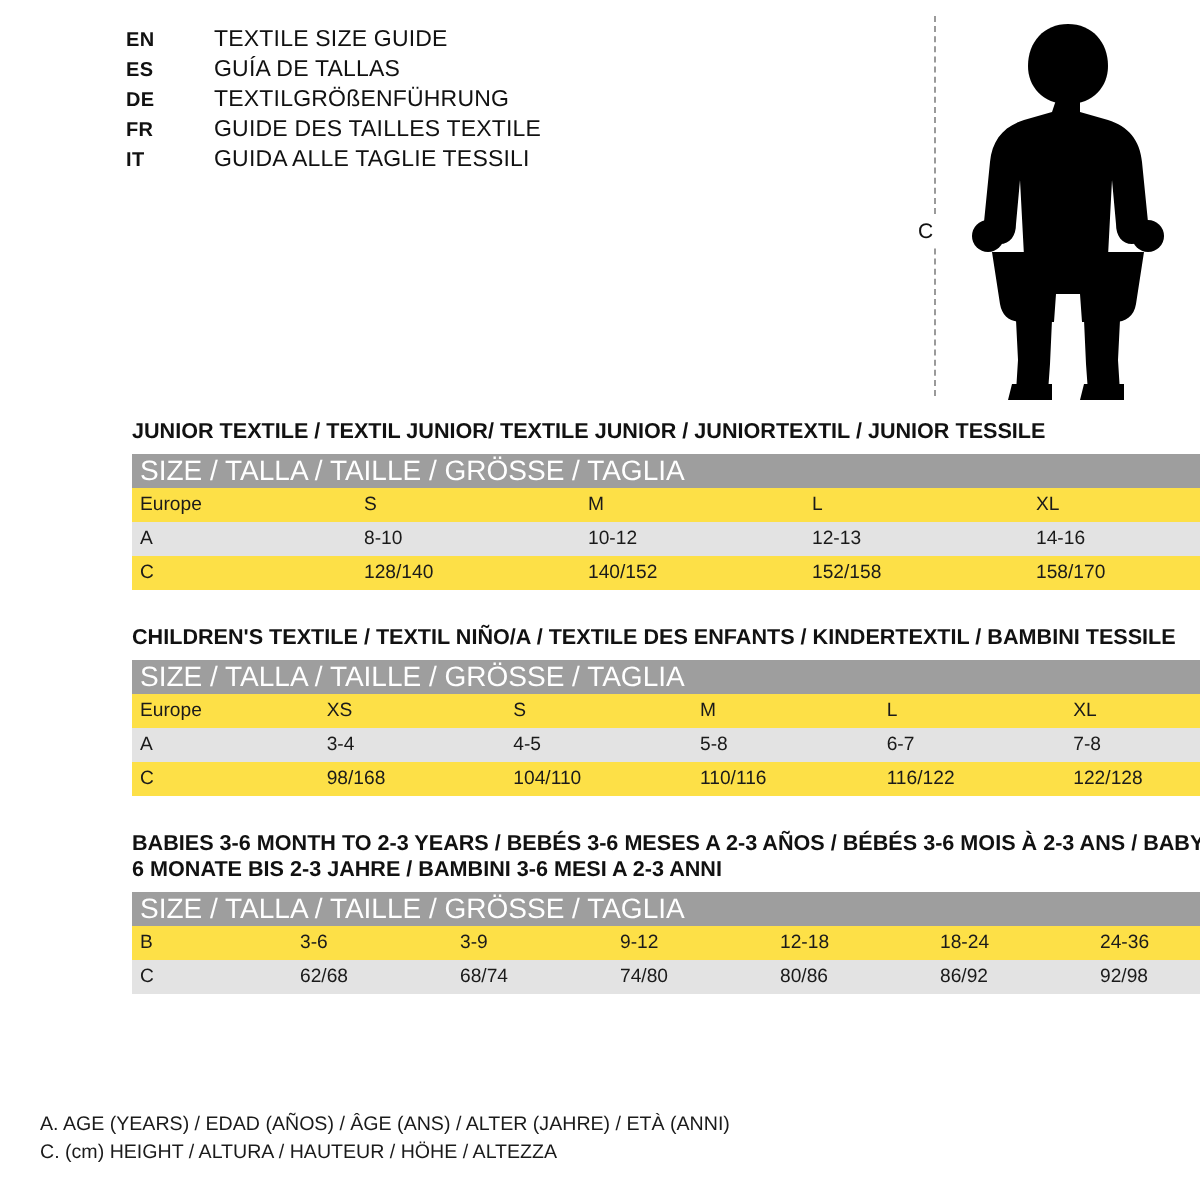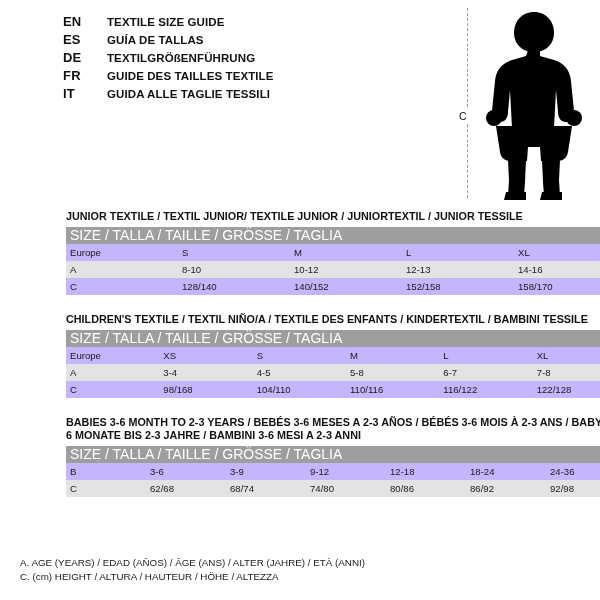--- a/index.html
+++ b/index.html
@@ -30,29 +30,29 @@
     left: 20px;
     width: 380px;
   }
   .lang-row {
     display: flex;
     align-items: baseline;
     margin-bottom: 3px;
   }
   .lang-code {
     width: 44px;
-    font-size: 13px;
+    font-size: 10px;
     font-weight: bold;
     letter-spacing: .2px;
     color: #111;
     padding-left: 43px;
   }
   .lang-title {
     font-size: 11.5px;
-    font-weight: bold;
+    font-weight: normal;
     letter-spacing: .1px;
     color: #111;
   }
 
   
   .figure-area {
     position: absolute;
     top: 8px;
     left: 440px;
     width: 150px;
@@ -111,21 +111,21 @@
     background: #9e9e9e;
     color: #ffffff;
     font-size: 14px;
     font-weight: normal;
     padding: 3px 0 3px 4px;
   }
   tr.shade td {
     background: #e3e3e3;
   }
   tr.plain td {
-    background: #c4b5fd;
+    background: #fde047;
   }
 
   
   .footer {
     position: absolute;
     left: 20px;
     bottom: 16px;
     width: 560px;
   }
   .footer div {

